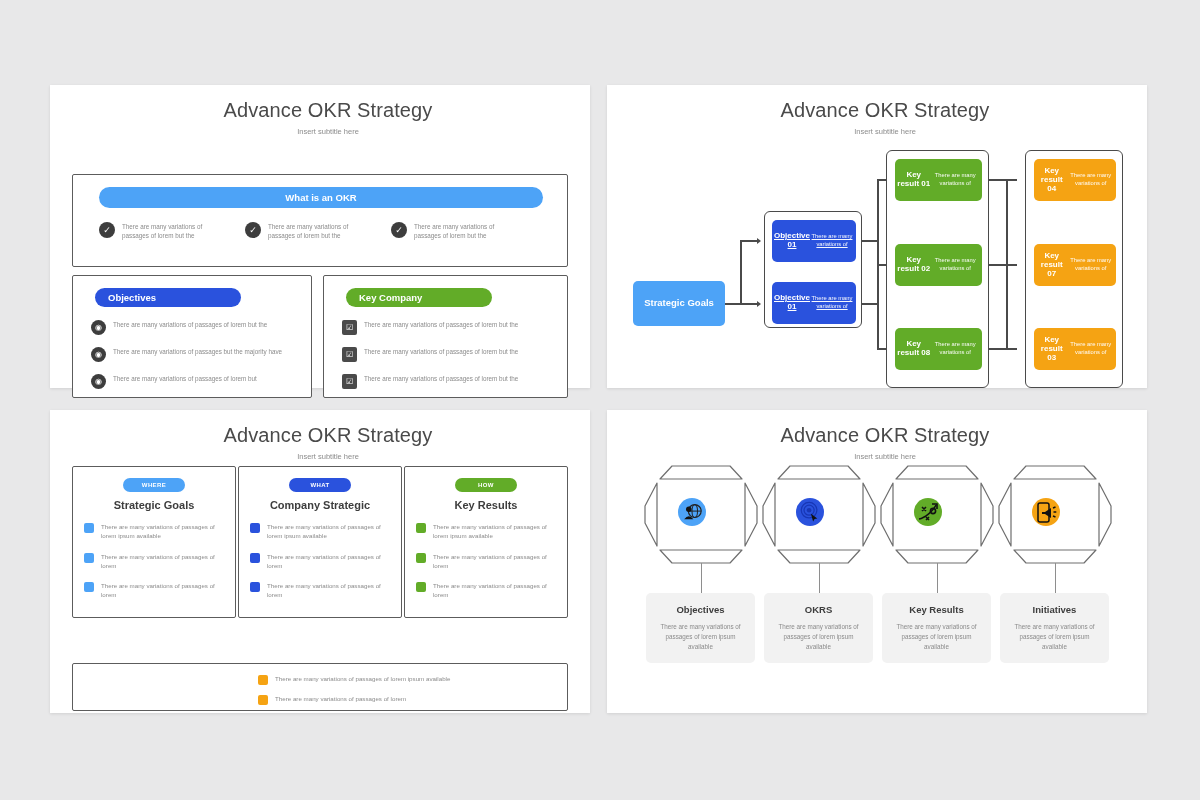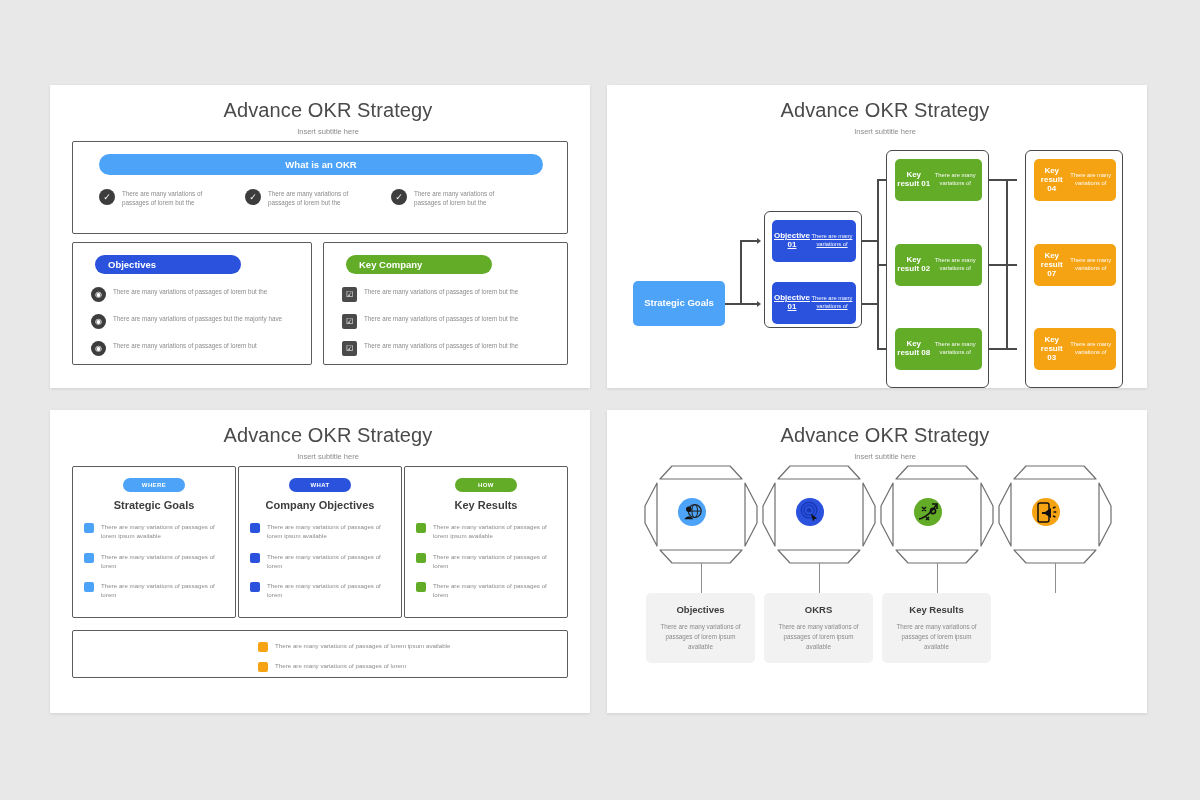--- a/index.html
+++ b/index.html
@@ -31,20 +31,21 @@
     text-align: center; color: #8c8c8c;
     font-size: 7.5px; margin-top: 5px;
   }
 
   
   .panel {
     position: absolute;
     border: 1.2px solid #5c5c5c;
     border-radius: 2px;
     background: #fff;
+    margin-top: 33px;
   }
   #p-okr { left: 22px; top: 56px; width: 496px; height: 93px; }
   #p-obj { left: 22px; top: 157px; width: 240px; height: 123px; }
   #p-kr  { left: 273px; top: 157px; width: 245px; height: 123px; }
 
   .pill {
     border-radius: 14px; color: #fff; font-weight: bold;
     display: flex; align-items: center;
   }
   .pill-okr {
@@ -306,21 +307,21 @@
         <span class="li-t">There are many variations of passages of lorem</span>
       </div>
       <div class="li">
         <span class="sw sw-bl"></span>
         <span class="li-t">There are many variations of passages of lorem</span>
       </div>
     </div>
 
     <div class="col" id="c2">
       <div class="tag t-blue-d">WHAT</div>
-      <div class="col-h">Company Objectives</div>
+      <div class="col-h">Company Strategic</div>
       <div class="li">
         <span class="sw sw-bd"></span>
         <span class="li-t">There are many variations of passages of lorem ipsum available</span>
       </div>
       <div class="li">
         <span class="sw sw-bd"></span>
         <span class="li-t">There are many variations of passages of lorem</span>
       </div>
       <div class="li">
         <span class="sw sw-bd"></span>
@@ -451,16 +452,20 @@
         <div class="card-t">There are many variations of passages of lorem ipsum available</div>
       </div>
       <div class="card" style="left:157px; top:131px;">
         <div class="card-h">OKRS</div>
         <div class="card-t">There are many variations of passages of lorem ipsum available</div>
       </div>
       <div class="card" style="left:275px; top:131px;">
         <div class="card-h">Key Results</div>
         <div class="card-t">There are many variations of passages of lorem ipsum available</div>
       </div>
+      <div class="card" style="left:393px; top:131px;">
+        <div class="card-h">Initiatives</div>
+        <div class="card-t">There are many variations of passages of lorem ipsum available</div>
+      </div>
     </div>
   </div>
 
 </div>
 
 </body></html>

